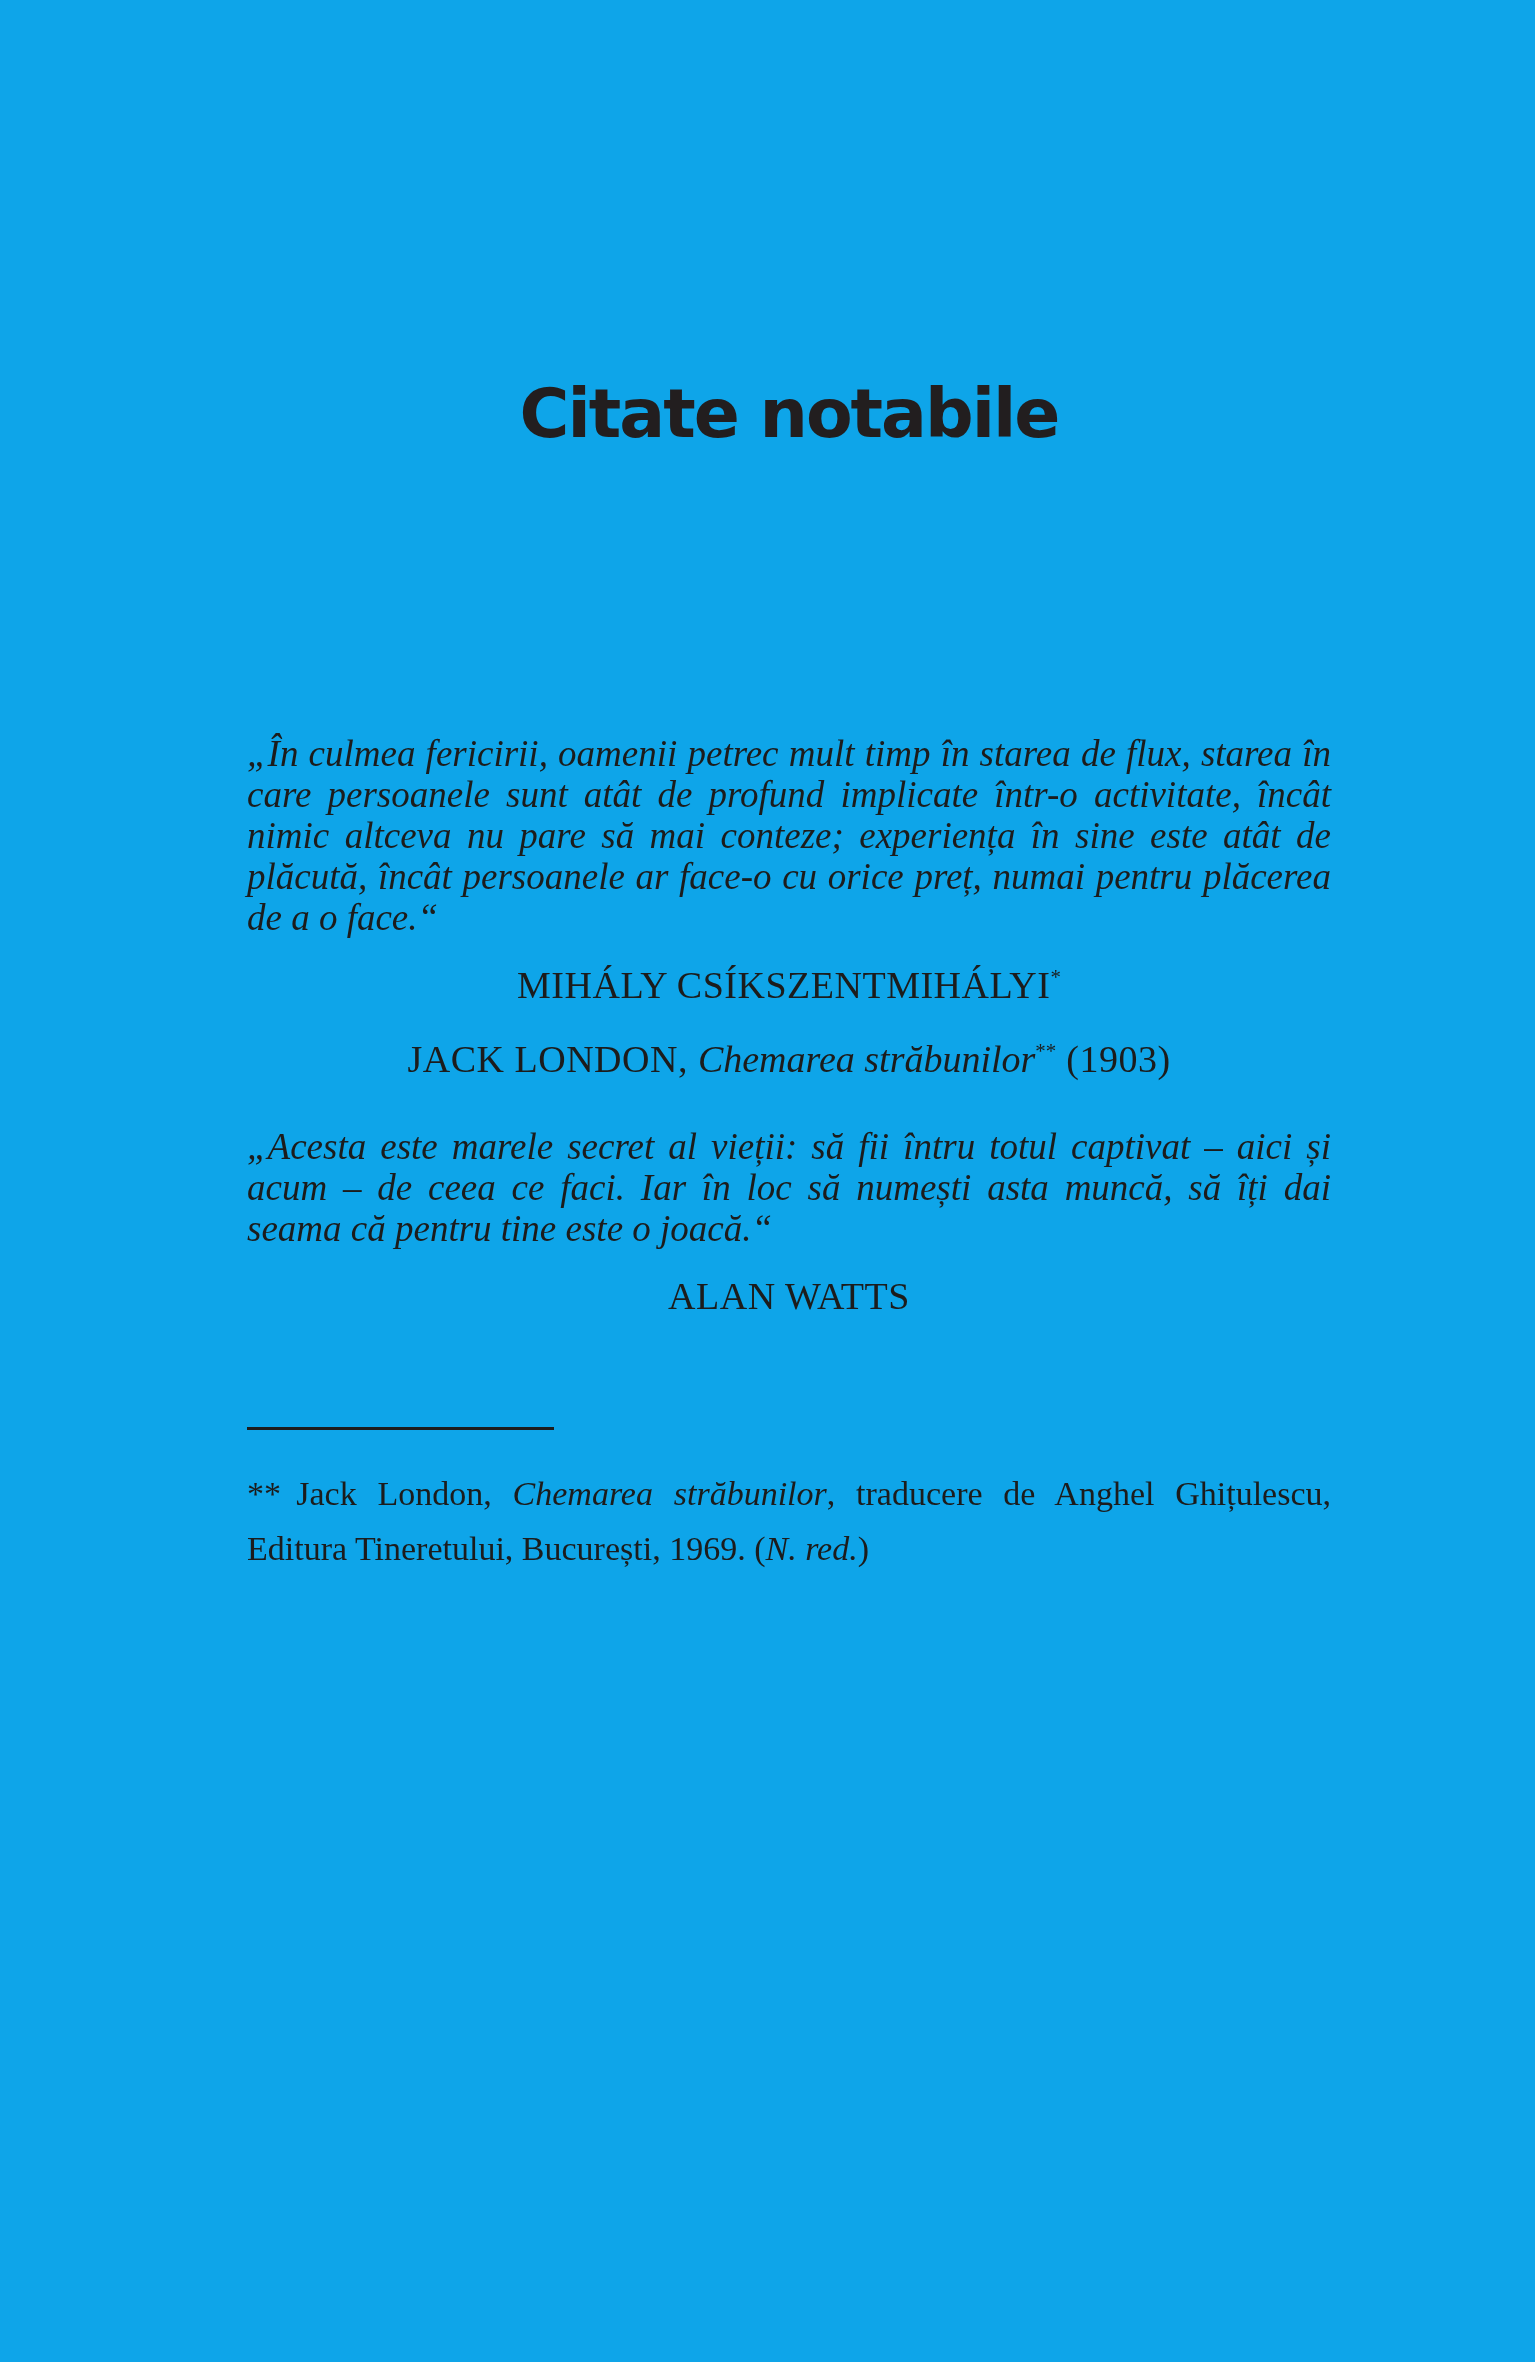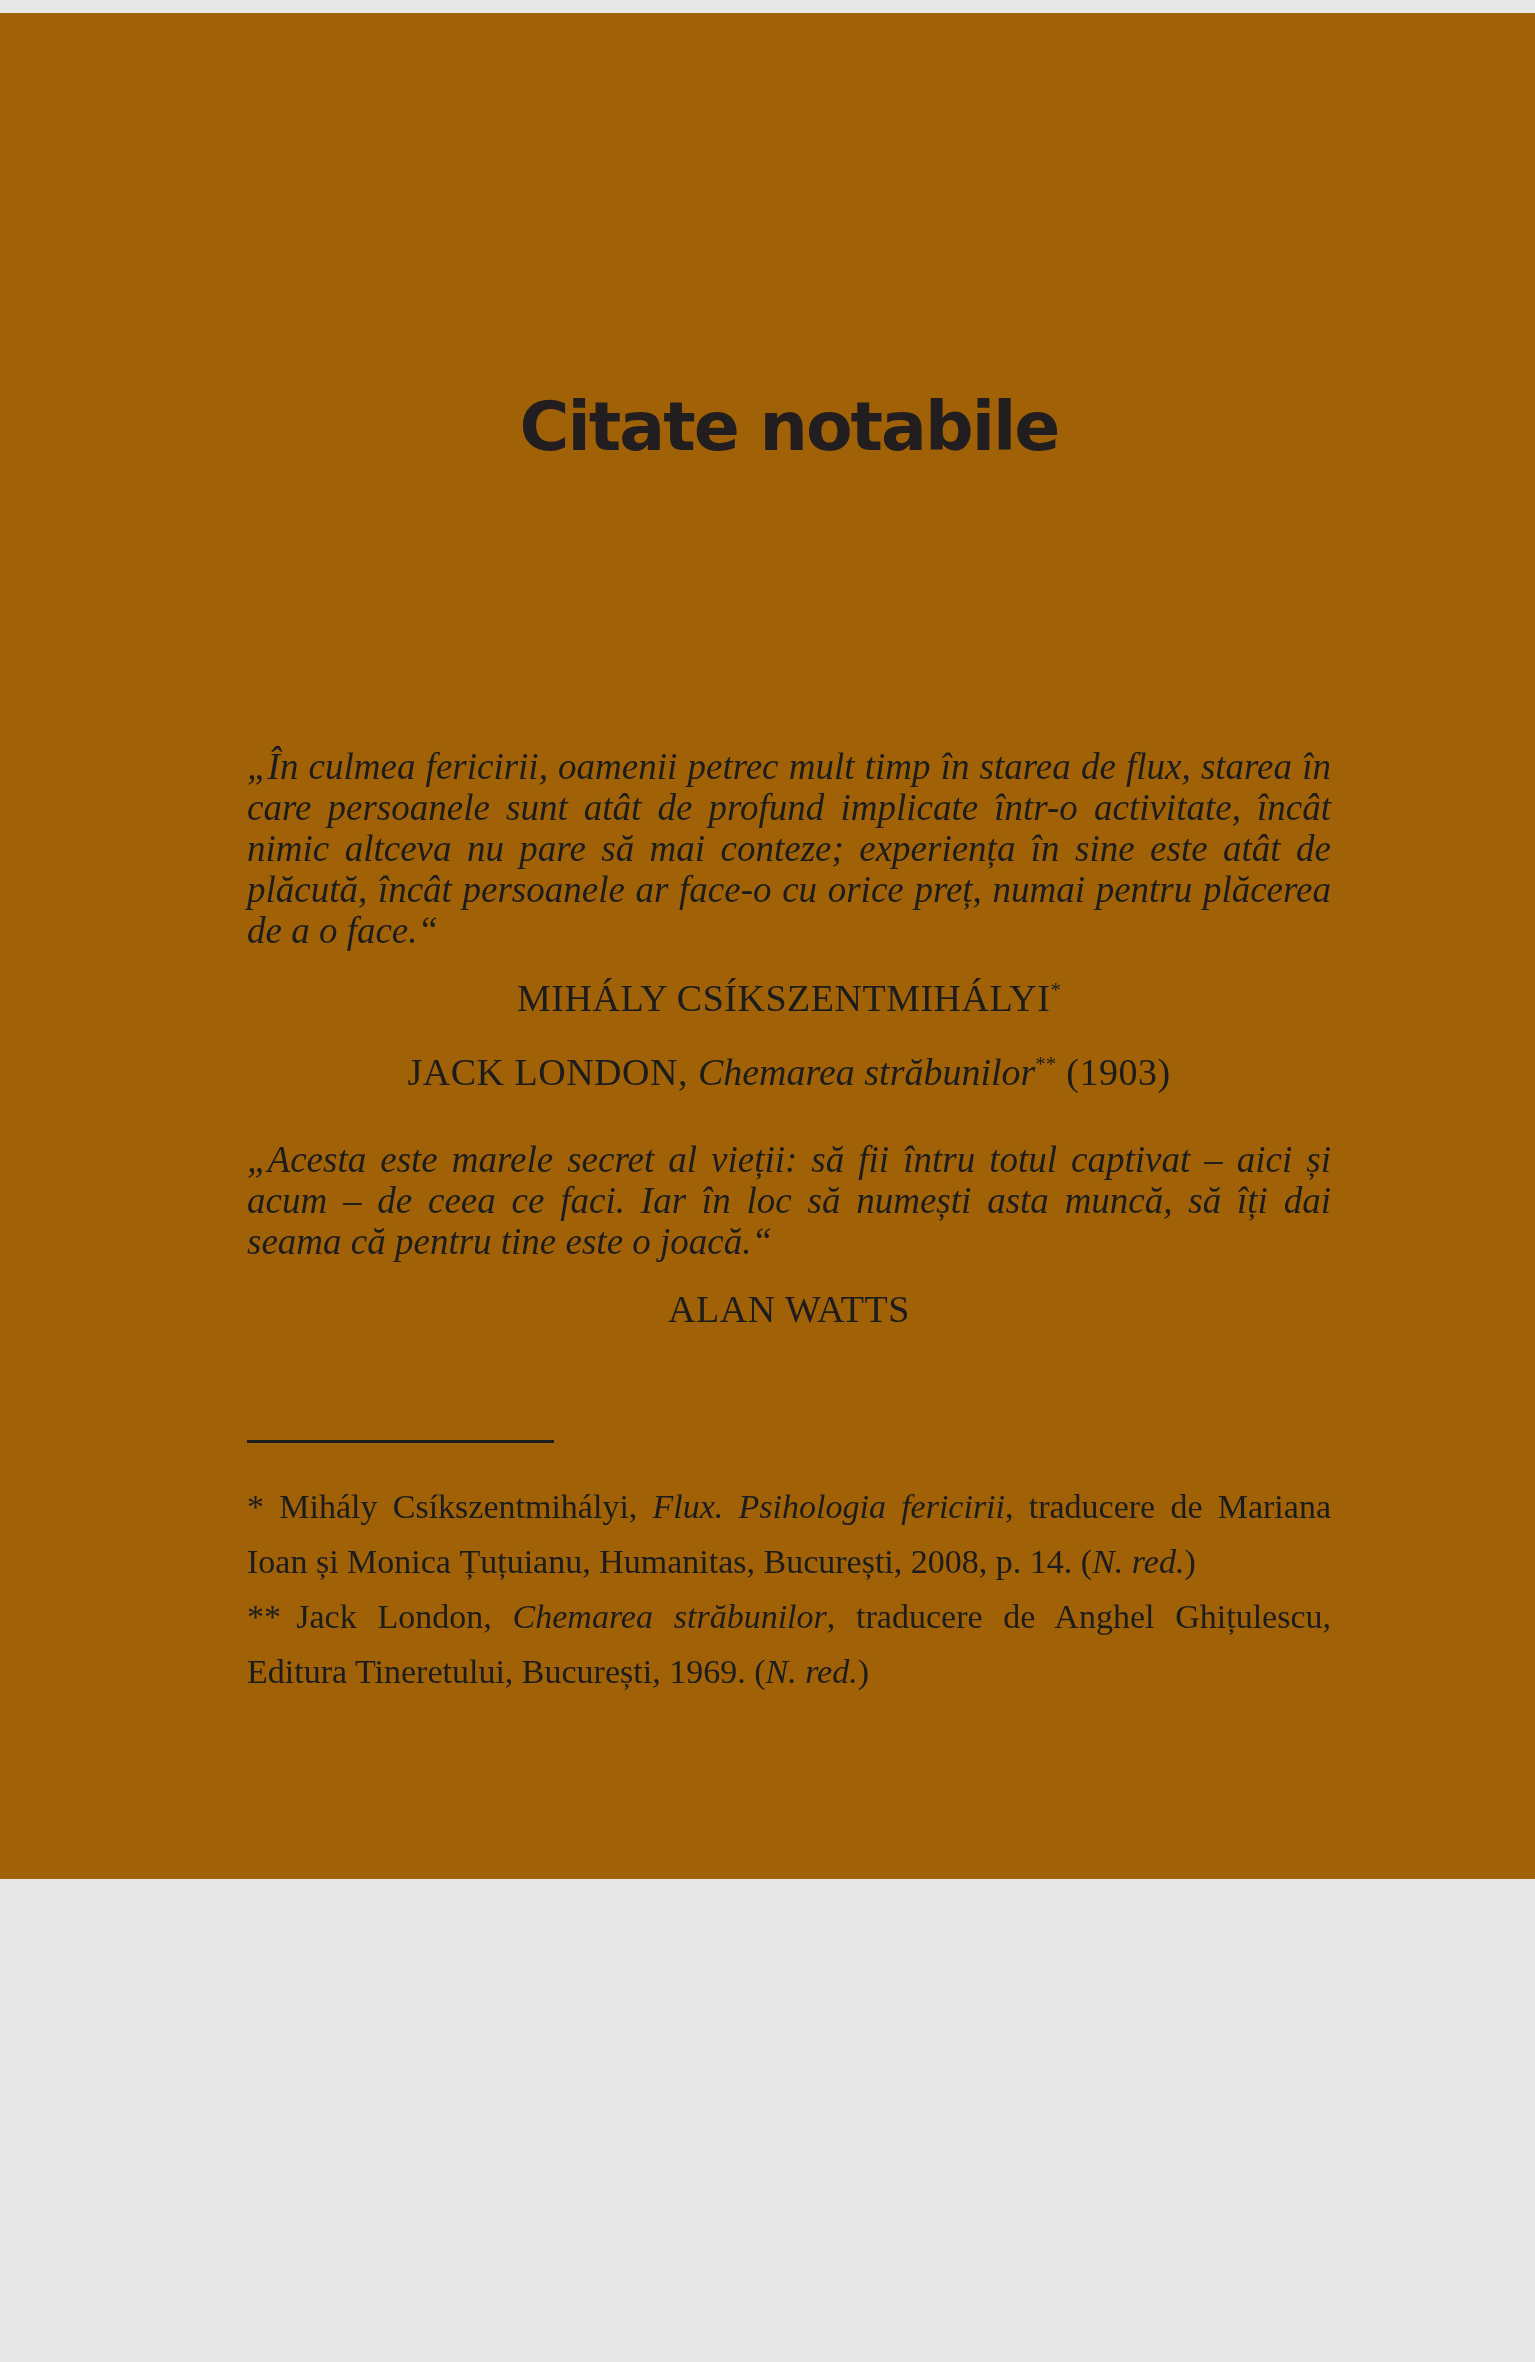--- a/index.html
+++ b/index.html
@@ -3,23 +3,23 @@
 <meta charset="utf-8">
 <style>
   html, body {
     margin: 0;
     padding: 0;
     background: #e8e8e8;
   }
   .page {
     position: relative;
     width: 1535px;
-    height: 1866px;
-    margin: 13px auto;
-    background: #a16207;
+    height: 2362px;
+    margin: 0 auto;
+    background: #0ea5e9;
     color: #1c1c1c;
     overflow: hidden;
   }
   .content {
     position: absolute;
     left: 247px;
     top: 0;
     width: 1084px;
   }
   .title {
@@ -96,21 +96,19 @@
     <p class="attribution"><span>JACK LONDON,</span>
       <i class="work">Chemarea străbunilor</i><sup class="fnref">**</sup>
       <span>(1903)</span></p>
 
     <p class="quote q3">„Acesta este marele secret al vieții: să fii întru totul captivat – aici și acum – de ceea ce faci. Iar în loc să numești asta muncă, să îți dai seama că pentru tine este o joacă.“</p>
     <p class="attribution"><span>ALAN WATTS</span></p>
 
     <hr class="fn-rule">
 
     <div class="footnotes">
-      <p class="footnote"><span class="fn-marker">*</span><span>Mihály Csíkszentmihályi,</span>
-        <i>Flux. Psihologia fericirii</i><span>, traducere de Mariana Ioan și Monica Țuțuianu, Humanitas, București, 2008, p. 14. (</span><i>N. red.</i><span>)</span></p>
 
       <p class="footnote"><span class="fn-marker">**</span><span>Jack London,</span>
         <i>Chemarea străbunilor</i><span>, traducere de Anghel Ghițulescu, Editura Tineretului, București, 1969. (</span><i>N. red.</i><span>)</span></p>
     </div>
 
   </div>
 </div>
 
 </body></html>

